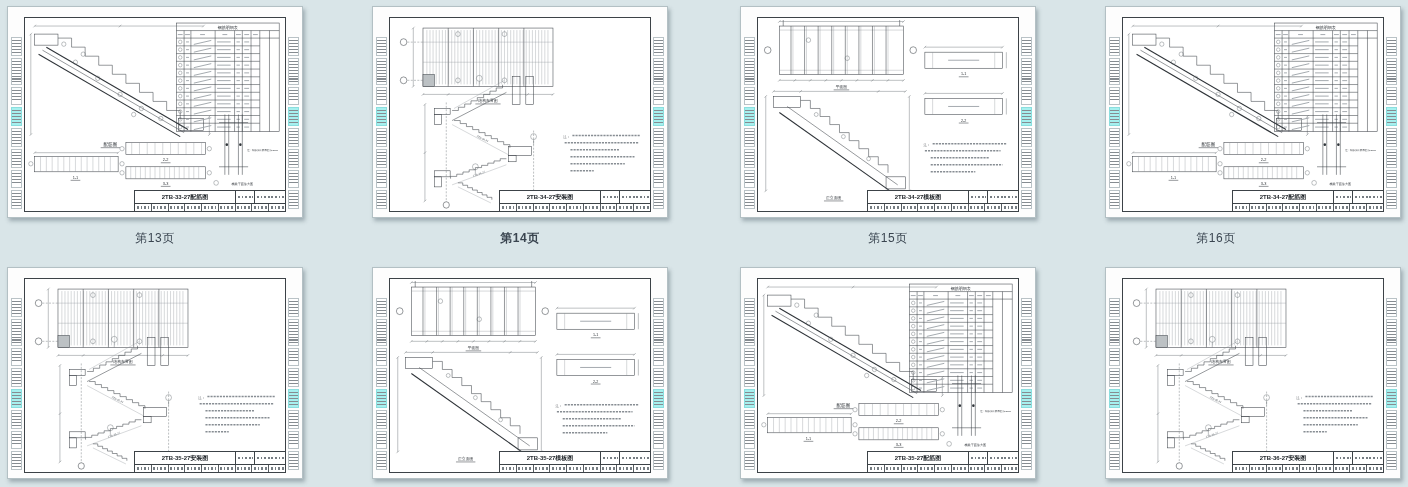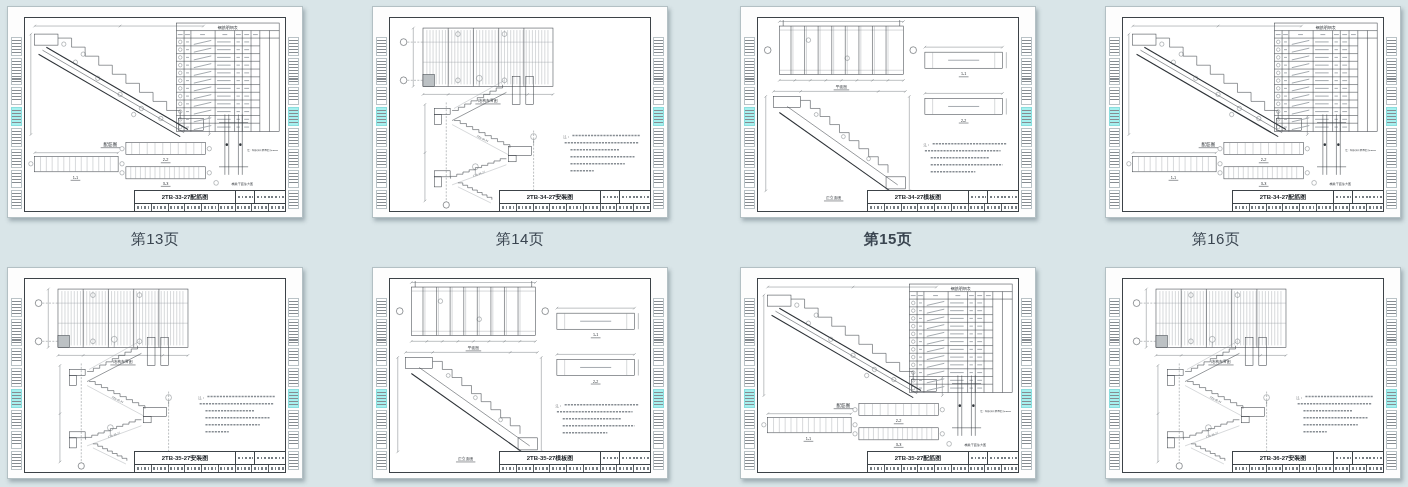--- a/index.html
+++ b/index.html
@@ -46,21 +46,21 @@
   }
   .tb-c{width:18px;border-left:0.5px solid #3c4247;display:flex;}
   .tb-c.w30{width:30px;}
   .tb-r2{display:flex;height:7px;border-top:0.5px solid #3c4247;}
   .tb-s{flex:1;border-right:0.5px solid #565c61;display:flex;}
   .tb-s:last-child{border-right:none;}
   .mk{height:2.6px;margin:auto 1.5px;flex:1;
     background:repeating-linear-gradient(90deg,#767d83 0,#767d83 1.8px,transparent 1.8px,transparent 3.6px);}
   .pageLabel{
     position:absolute;width:296px;top:230px;height:16px;
-    text-align:center;font-size:15px;color:#3a4550;letter-spacing:0.5px;
+    text-align:center;font-size:12px;color:#3a4550;letter-spacing:0.5px;
   }
   
   .ln{stroke:#3f444a;stroke-width:.55;fill:none;}
   .thk{stroke:#2e3338;stroke-width:1.1;fill:none;}
   .thin{stroke:#8a9096;stroke-width:.35;fill:none;}
   .dim{stroke:#5a6065;stroke-width:.4;fill:none;}
   .dsh{stroke-dasharray:2 1.4;}
   .mkl{stroke:#9aa0a6;stroke-width:.9;fill:none;}
   .fillg{fill:#bcc1c4;stroke:#3f444a;stroke-width:.5;}
   .dot{fill:#2e3338;stroke:none;}
@@ -563,21 +563,21 @@
           <div class="vtxt"></div>
         </div>
         <div class="cell">
           <div class="vtxt"></div>
         </div>
         <div class="cell">
           <div class="vtxt"></div>
         </div>
       </div>
     </div>
-    <div class="pageLabel" style="left: 372px;">第14页</div>
+    <div class="pageLabel" style="left: 372px; font-weight: bold;">第14页</div>
     <div class="page" style="left: 740px; top: 6px;">
       <div class="strip">
         <div class="cell">
           <div class="vtxt"></div>
         </div>
         <div class="cell tall">
           <div class="vtxt"></div>
         </div>
         <div class="cell">
           <div class="vtxt"></div>
@@ -749,21 +749,21 @@
           <div class="vtxt"></div>
         </div>
         <div class="cell">
           <div class="vtxt"></div>
         </div>
         <div class="cell">
           <div class="vtxt"></div>
         </div>
       </div>
     </div>
-    <div class="pageLabel" style="left: 740px; font-weight: bold;">第15页</div>
+    <div class="pageLabel" style="left: 740px;">第15页</div>
     <div class="page" style="left: 1105px; top: 6px;">
       <div class="strip">
         <div class="cell">
           <div class="vtxt"></div>
         </div>
         <div class="cell tall">
           <div class="vtxt"></div>
         </div>
         <div class="cell">
           <div class="vtxt"></div>

